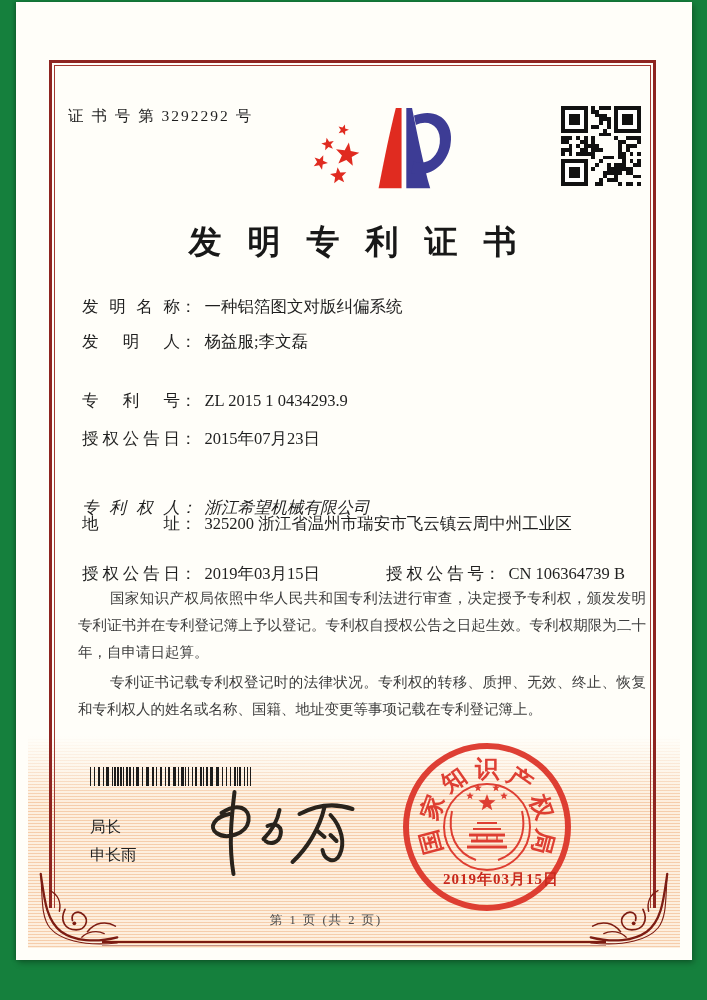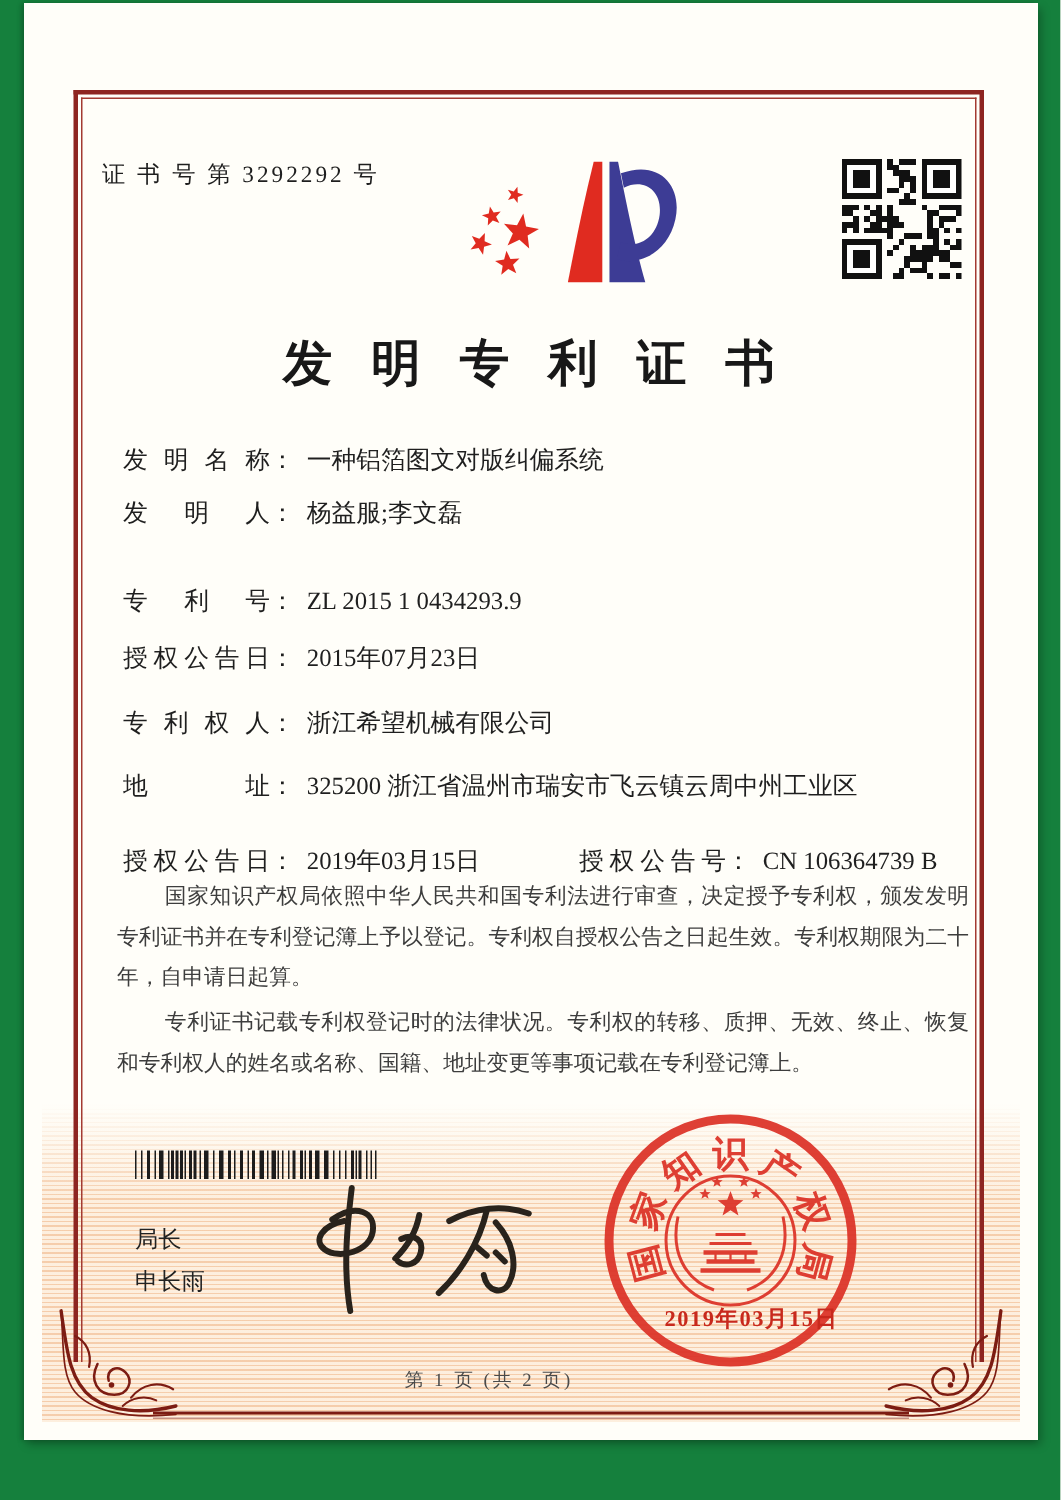--- a/index.html
+++ b/index.html
@@ -18,21 +18,21 @@
   .frame::before{content:"";position:absolute;left:2px;right:2px;top:2px;bottom:0;
          border:1px solid #a33a32;border-bottom:none;}
   .certno{position:absolute;left:52px;top:104px;font-size:15.5px;letter-spacing:2px;color:#1e1e1e;}
   .logo{position:absolute;left:268px;top:94px;width:172px;height:106px;}
   .qr{position:absolute;left:545px;top:104px;width:80px;height:80px;}
   .title{position:absolute;left:33px;top:218px;width:607px;text-align:center;
          font-size:33px;font-weight:600;color:#181818;letter-spacing:26px;text-indent:26px;}
   .fields{position:absolute;left:66px;top:0;right:44px;height:0;}
   .frow{position:absolute;left:0;right:0;white-space:nowrap;font-size:16.5px;color:#1f1f1f;}
   .frow:nth-child(1){top:294px;} .frow:nth-child(2){top:329px;} .frow:nth-child(3){top:388px;}
-  .frow:nth-child(4){top:426px;} .frow:nth-child(5){top:469px;} .frow:nth-child(6){top:511px;}
+  .frow:nth-child(4){top:426px;} .frow:nth-child(5){top:495px;font-style:italic;} .frow:nth-child(6){top:511px;}
   .frow:nth-child(7){top:561px;}
   .fl{display:inline-block;width:98px;text-align:justify;text-align-last:justify;vertical-align:baseline;}
   .fc{margin-right:8px;}
   .pairB{position:absolute;left:288px;top:0;margin-left:16px;}
   .paras{position:absolute;left:62px;right:46px;top:583px;}
   .paras p{margin:0 0 3px;font-size:14.5px;line-height:27px;text-indent:2.2em;text-align:justify;color:#3d3d3d;}
   .barcode{position:absolute;left:74px;top:765px;width:176px;height:19px;display:flex;align-items:stretch;}
   .barcode i{display:block;background:#1c1c1c;}
   .director{position:absolute;left:74px;top:811px;font-size:15.5px;line-height:28px;color:#222;}
   .sig{position:absolute;left:175px;top:785px;width:175px;height:90px;}

